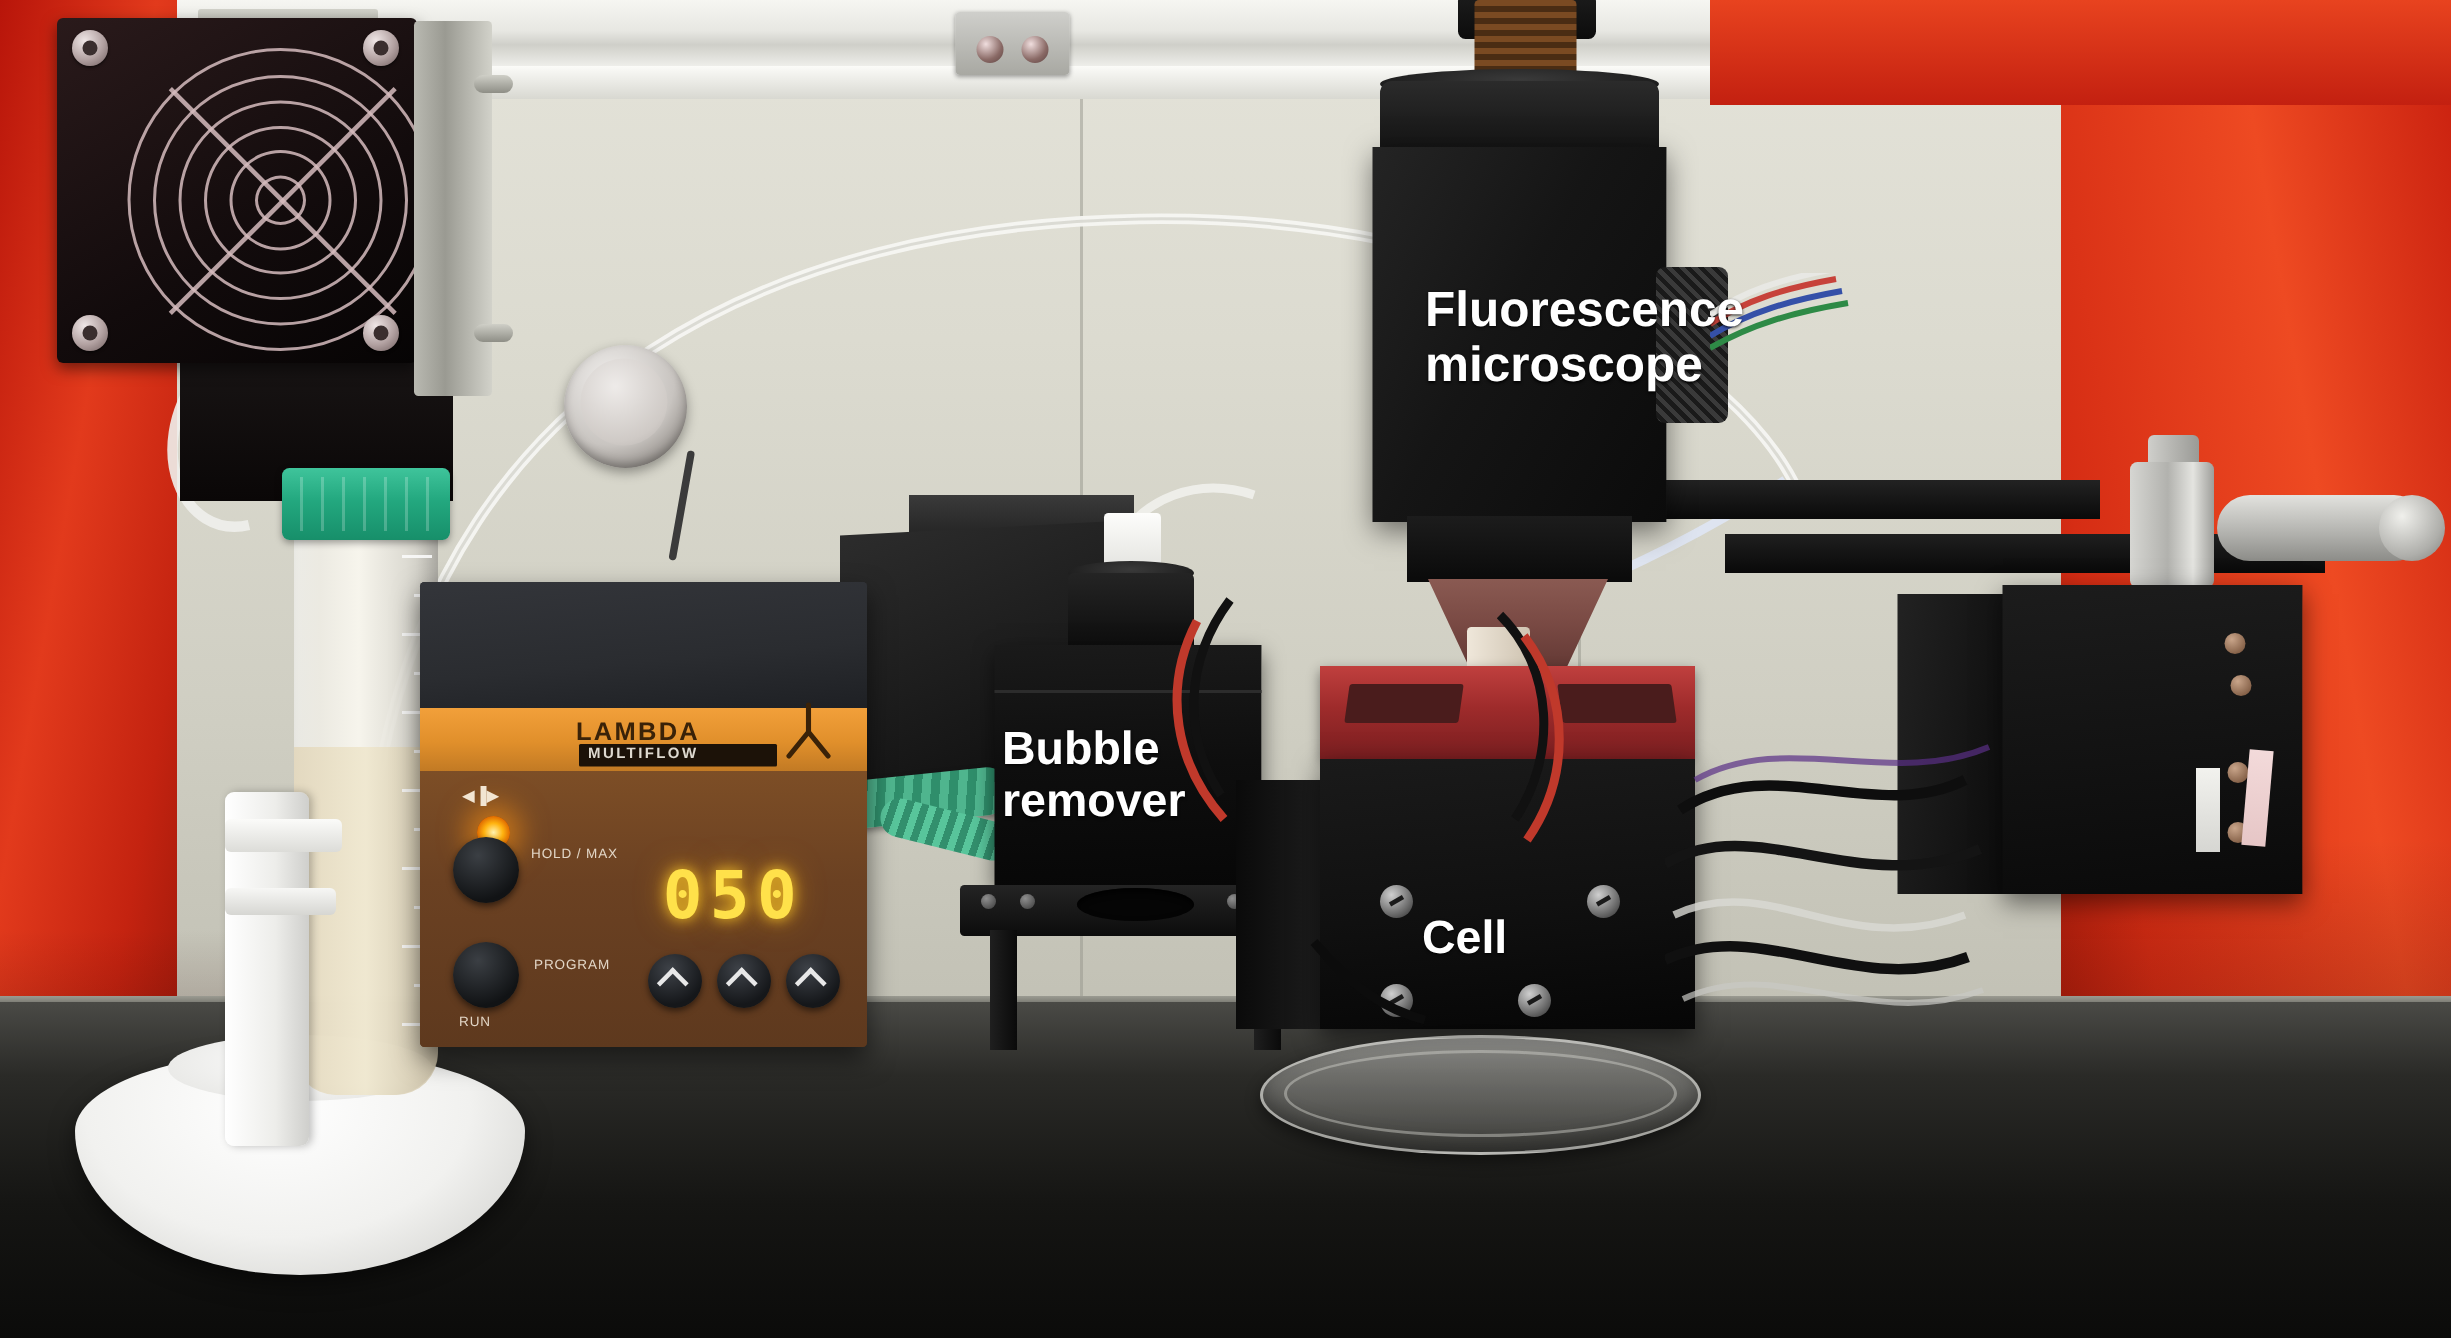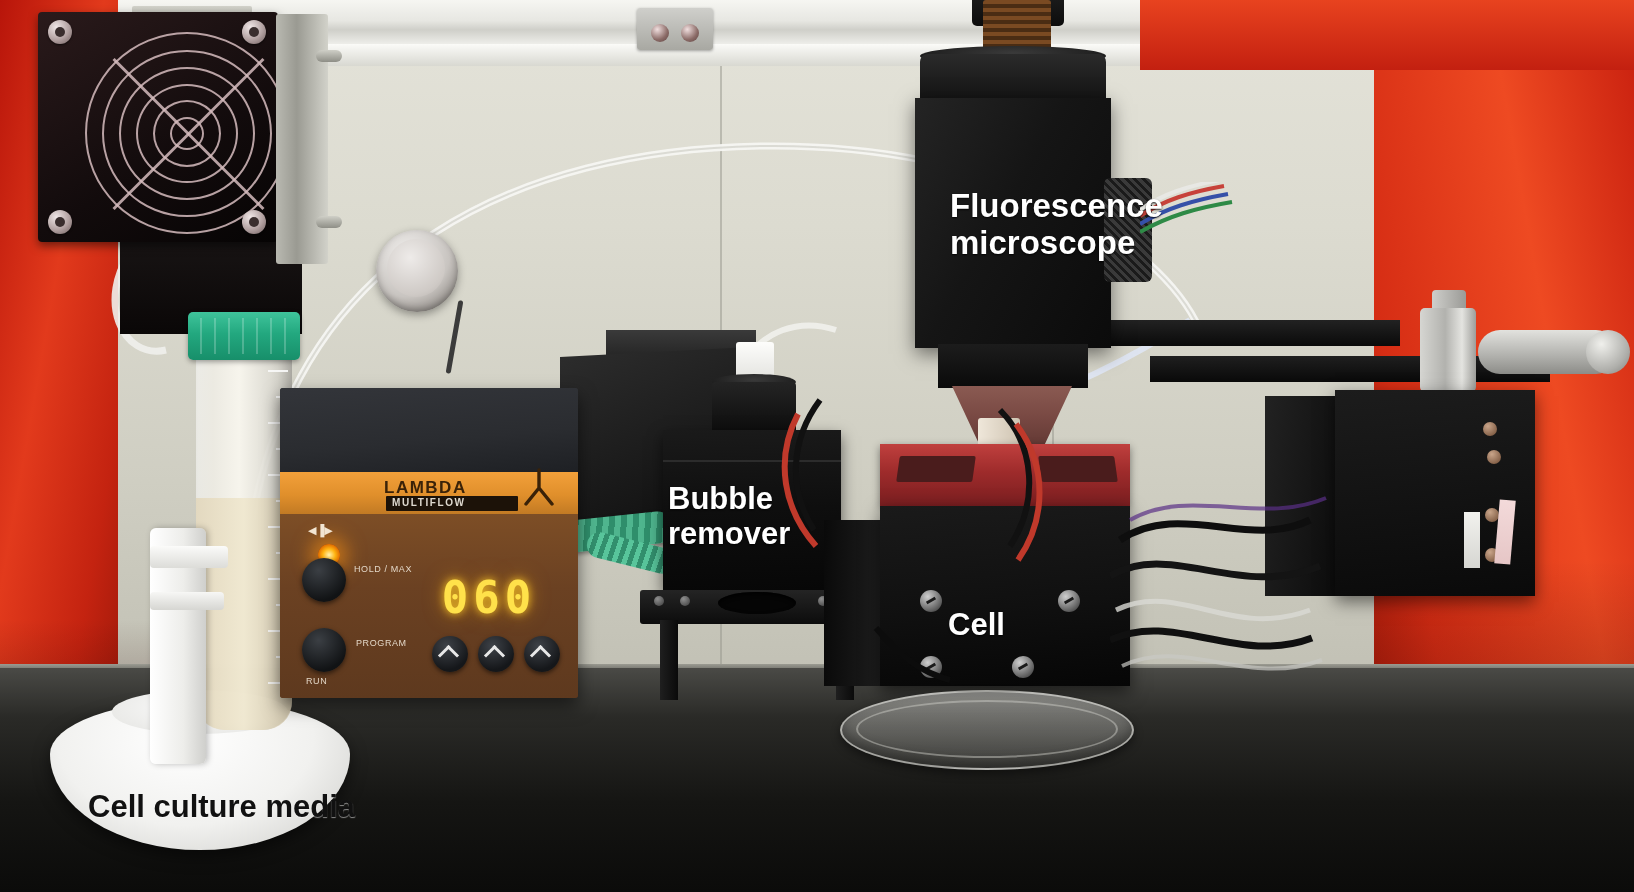--- a/index.html
+++ b/index.html
@@ -407,21 +407,21 @@
     <div class="playicons">◀▐▶</div>
     <div class="pumpknob" style="top:170px"></div>
     <div class="plabel" style="left:74px;top:176px;line-height:1.15;">HOLD
 /
 MAX</div>
     <div class="pumpknob" style="top:240px"></div>
     <div class="plabel" style="left:76px;top:250px">PROGRAM</div>
     <div class="plabel" style="left:26px;top:288px">RUN</div>
 
     <div class="display">
-      <span>060</span>
+      <span>050</span>
     </div>
 
     <div class="arrowbtn" style="left:152px"></div>
     <div class="arrowbtn" style="left:198px"></div>
     <div class="arrowbtn" style="left:244px"></div>
   </div>
 
   <div class="br-cap"></div>
   <div class="br-cyl-top"></div>
   <div class="br-cyl"></div>
@@ -508,15 +508,14 @@
     <path d="M220 30 C 256 66 258 124 230 166" stroke="#111" stroke-width="6" fill="none"></path>
     <path d="M236 44 C 268 86 266 140 238 180" stroke="#c0392b" stroke-width="6" fill="none"></path>
     <path d="M96 248 C 120 276 140 292 170 300" stroke="#0c0c0c" stroke-width="6" fill="none"></path>
   </svg>
 
   <div class="lbl" id="lbl-fluor">Fluorescence
 microscope</div>
   <div class="lbl" id="lbl-bubble">Bubble
 remover</div>
   <div class="lbl" id="lbl-stage">Cell</div>
-  <div class="lbl dark" id="lbl-media">Cell culture media</div>
 
 </div>
 
 </body></html>

